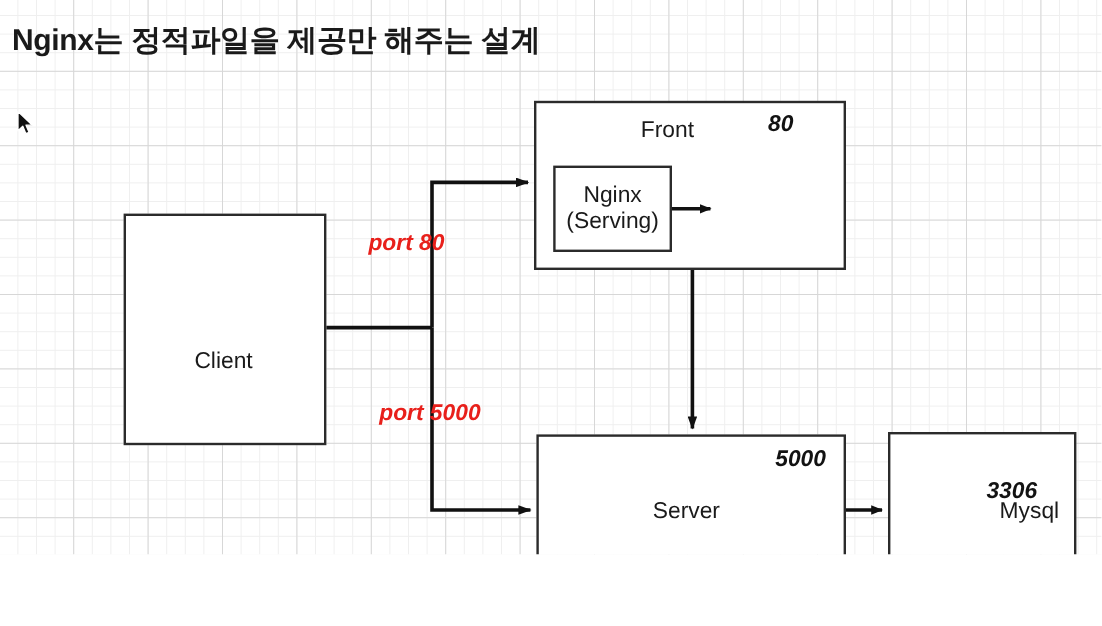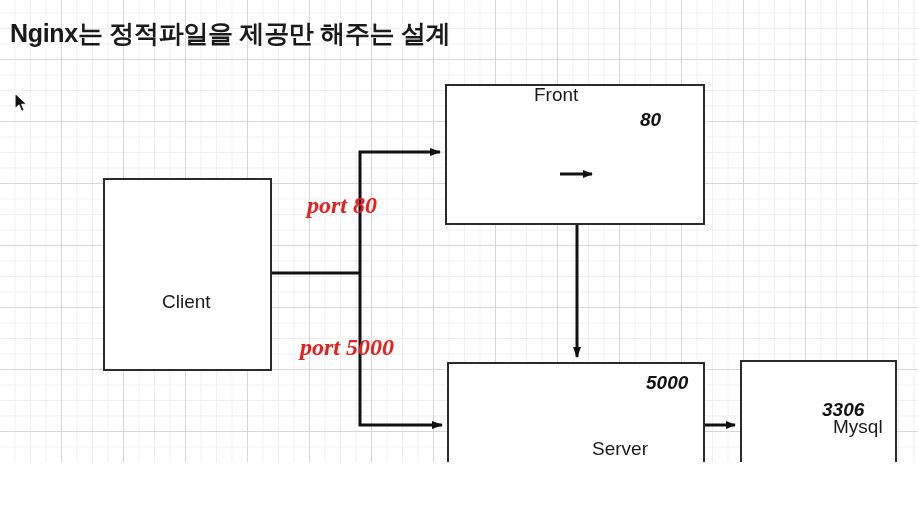--- a/index.html
+++ b/index.html
@@ -60,26 +60,25 @@
   .port-num {
     position: absolute;
     font-size: 19px;
     font-weight: bold;
     font-style: italic;
     color: #121212;
     white-space: nowrap;
   }
   .red-label {
     position: absolute;
-    font-size: 24px;
+    font-size: 19px;
     font-weight: bold;
     font-style: italic;
     color: #e8201b;
     white-space: nowrap;
-    font-family: Liberation Serif, serif;
   }
   svg.wires {
     position: absolute;
     left: 0;
     top: 0;
     width: 918px;
     height: 522px;
     overflow: visible;
     pointer-events: none;
   }
@@ -95,27 +94,33 @@
 <body>
 
 <div id="canvas">
 
   <div class="title">Nginx는 정적파일을 제공만 해주는 설계</div>
 
   <div class="box" style="left:103px; top:178px; width:169px; height:193px;"></div>
   <div class="box-label" style="left:162px; top:265px;margin-top:26px;">Client</div>
 
   <div class="box" style="left:445px; top:84px; width:260px; height:141px;"></div>
-  <div class="box-label" style="left:534px; top:84px;">Front</div>
-  <div class="port-num" style="left:640px; top:109px;">80</div>
+  <div class="box-label" style="left:534px; top:98px;">Front</div>
+  <div class="port-num" style="left:640px; top:93px;">80</div>
 
+  <div class="inner-box" style="left:461px; top:138px; width:99px; height:72px;">
+    <span>
+      <span>Nginx</span><br>
+      <span>(Serving)</span>
+    </span>
+  </div>
 
 
   <div class="box" style="left:447px; top:362px; width:258px; height:128px;"></div>
-  <div class="box-label" style="left:544px; top:438px;margin-left:48px;">Server</div>
+  <div class="box-label" style="left:544px; top:416px;">Server</div>
   <div class="port-num" style="left:629px; top:372px;margin-left:17px;">5000</div>
 
   <div class="box" style="left:740px; top:360px; width:157px; height:130px;"></div>
   <div class="box-label" style="left:833px; top:416px;">Mysql</div>
   <div class="port-num" style="left:822px; top:371px;margin-top:28px;">3306</div>
 
   <svg class="wires" viewBox="0 0 918 522">
     <defs>
       <marker id="arrowhead" markerWidth="11" markerHeight="8" refX="10" refY="4" orient="auto" markerUnits="userSpaceOnUse">
         <path d="M0,0 L11,4 L0,8 z" fill="#111111"></path>
@@ -132,19 +137,19 @@
     <path d="M360,273 L360,425 L442,425" stroke="#111111" stroke-width="3" fill="none" marker-end="url(#arrowhead)"></path>
 
     <path d="M560,174 L592,174" stroke="#111111" stroke-width="3" fill="none" marker-end="url(#arrowhead-sm)"></path>
 
     <path d="M577,225 L577,357" stroke="#111111" stroke-width="3" fill="none" marker-end="url(#arrowhead)"></path>
 
     <path d="M705,425 L735,425" stroke="#111111" stroke-width="3" fill="none" marker-end="url(#arrowhead-sm)"></path>
   </svg>
 
   <div class="red-label" style="left:307px; top:192px;">port 80</div>
-  <div class="red-label" style="left:300px; top:334px;">port 5000</div>
+  <div class="red-label" style="left:316px; top:334px;">port 5000</div>
 
   <svg class="cursor" viewBox="0 0 16 22">
     <path d="M1,1 L1,17 L5,13.2 L7.6,19.4 L10.2,18.3 L7.7,12.3 L13,12.3 z" fill="#111111" stroke="#ffffff" stroke-width="1.1" stroke-linejoin="round"></path>
   </svg>
 
 </div>
 
 </body></html>

